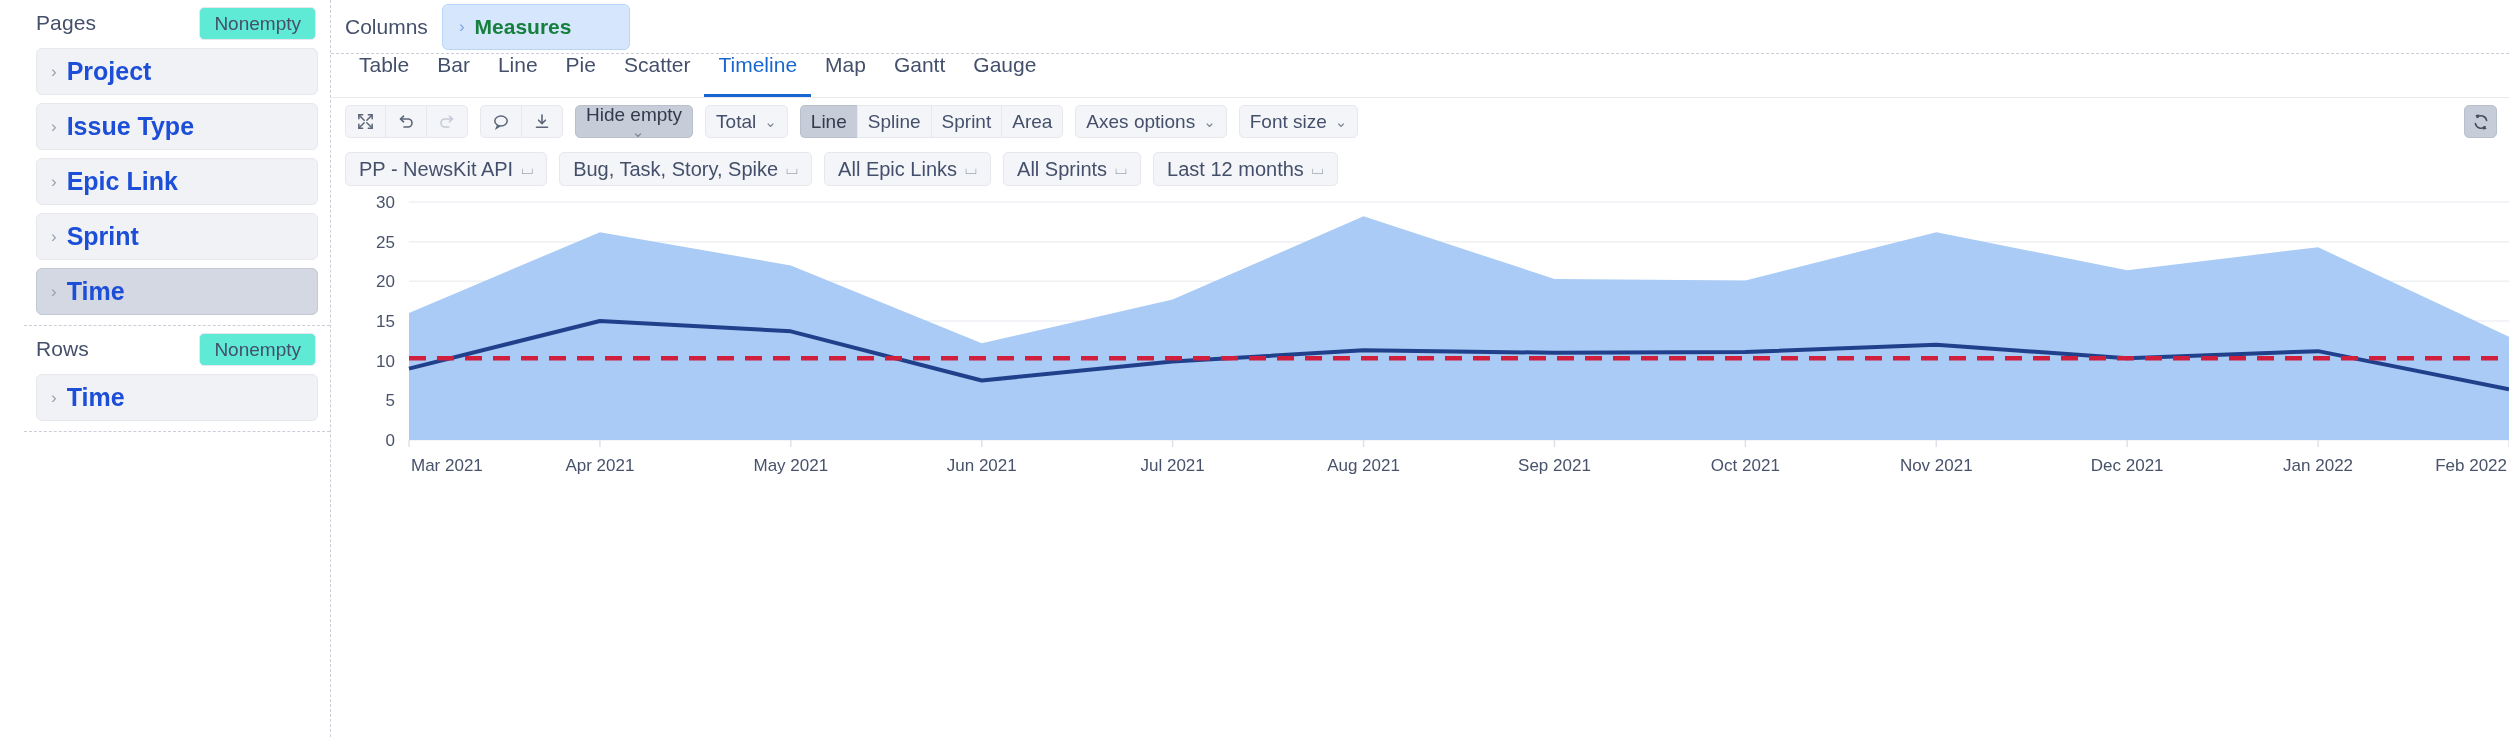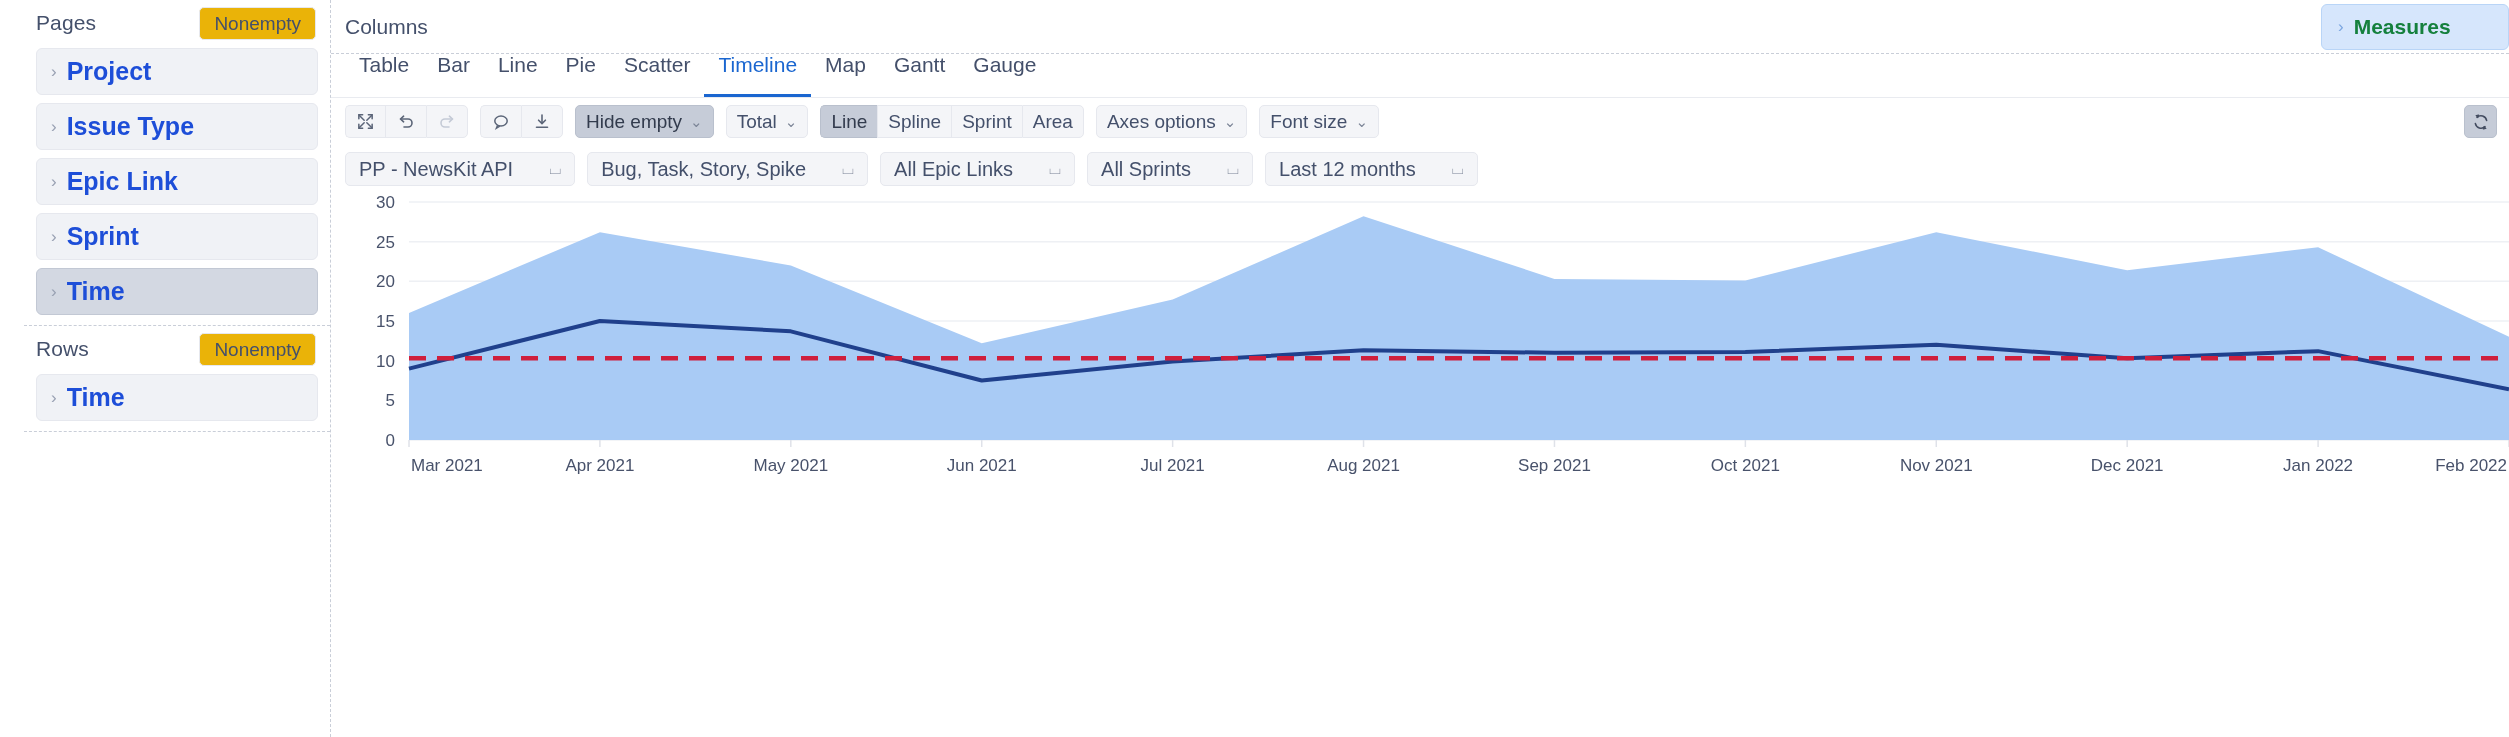--- a/index.html
+++ b/index.html
@@ -20,42 +20,41 @@
     background: #fff;
   }
   .shelf { padding: 6px 12px 10px 12px; border-bottom: 1px dashed #c9ced8; margin-left: 24px; }
   .shelf.rows-shelf { border-bottom: 1px dashed #c9ced8; }
   .shelf-head {
     display: flex; align-items: center; justify-content: space-between;
     height: 34px; padding-right: 2px;
   }
   .shelf-title { font-size: 21px; color: #44506b; letter-spacing: .1px; }
   .nonempty-btn {
-    background: #eab308; border: 1px solid #e6e8ee; border-radius: 5px;
+    background: #5eead4; border: 1px solid #e6e8ee; border-radius: 5px;
     font-size: 19px; color: #44506b; padding: 6px 14px; cursor: pointer;
     line-height: 1;
   }
   .field {
     display: flex; align-items: center; gap: 10px;
     background: #f0f2f6; border: 1px solid #e6e8ee; border-radius: 6px;
     height: 47px; margin-top: 8px; padding: 0 14px; cursor: pointer;
   }
   .field.selected { background: #d3d8e2; border-color: #c2c8d4; }
   .field .chev { color: #98a0b2; font-size: 17px; line-height: 1; }
   .field .fname { font-size: 25px; font-weight: bold; color: #1d4ed8; }
   .left-rest { flex: 1; }
 
   
   .right-panel { flex: 1; display: flex; flex-direction: column; min-width: 0; }
 
   .columns-bar {
     display: flex; align-items: center; gap: 14px;
     height: 54px; padding: 0 0 0 14px;
     border-bottom: 1px dashed #c9ced8;
-    justify-content: space-between;
   }
   .columns-label { font-size: 21px; color: #44506b; }
   .measures-pill {
     display: flex; align-items: center; gap: 10px;
     background: #d6e6fc; border: 1px solid #b9d5f7; border-radius: 6px;
     height: 46px; min-width: 188px; padding: 0 16px; cursor: pointer;
   }
   .measures-pill .chev { color: #7ba6e0; font-size: 17px; line-height: 1; }
   .measures-pill .mtext { font-size: 21px; font-weight: bold; color: #15803d; }
 
@@ -81,39 +80,38 @@
     background: #f4f5f8; border: 1px solid #e6e8ee;
     height: 33px; min-width: 33px;
     display: flex; align-items: center; justify-content: center;
     cursor: pointer; color: #5b6578; padding: 0 10px;
   }
   .grp .tbtn { border-radius: 0; border-right-width: 0; }
   .grp .tbtn:first-child { border-top-left-radius: 5px; border-bottom-left-radius: 5px; }
   .grp .tbtn:last-child { border-right-width: 1px; border-top-right-radius: 5px; border-bottom-right-radius: 5px; }
   .tbtn.single { border-radius: 5px; }
   .tbtn.disabled { color: #c4cad6; }
-  .tbtn.pressed { background: #c6ccd8; border-color: #b9c0cd; }
+  .tbtn.pressed { background: #c6ccd8; border-color: #b9c0cd; flex-direction: column; }
   .tbtn .lbl { font-size: 19px; color: #44506b; line-height: 1; white-space: nowrap; }
   .tbtn.pressed .lbl { color: #323b4d; }
   .caret { font-size: 15px; color: #7b8496; margin-left: 8px; line-height: 1; }
   .refresh-btn {
     position: absolute; right: 12px; top: 7px;
     width: 33px; height: 33px; border-radius: 5px;
     background: #c6ccd8; border: 1px solid #b9c0cd;
     display: flex; align-items: center; justify-content: center;
     cursor: pointer; color: #434c60;
   }
 
   
   .filters { display: flex; align-items: center; gap: 12px; height: 47px; padding-left: 14px; }
   .fbtn {
     background: #f4f5f8; border: 1px solid #e6e8ee; border-radius: 5px;
     height: 34px; display: flex; align-items: center; padding: 0 13px;
     cursor: pointer;
-    gap: 28px;
   }
   .fbtn .lbl { font-size: 20px; color: #44506b; line-height: 1; white-space: nowrap; }
 
   
   .legend { display: flex; align-items: center; justify-content: center; gap: 46px; height: 34px; }
   .lg-item { display: flex; align-items: center; gap: 11px; cursor: pointer; }
   .lg-item .ltext { font-size: 19px; color: #3b4559; line-height: 1; }
   .sw-box { width: 20px; height: 20px; background: #a9cbf5; }
   .sw-line { width: 28px; height: 4px; background: #20408c; }
   .sw-dash { width: 28px; height: 0; border-top: 4px dashed #cf1f3c; }

